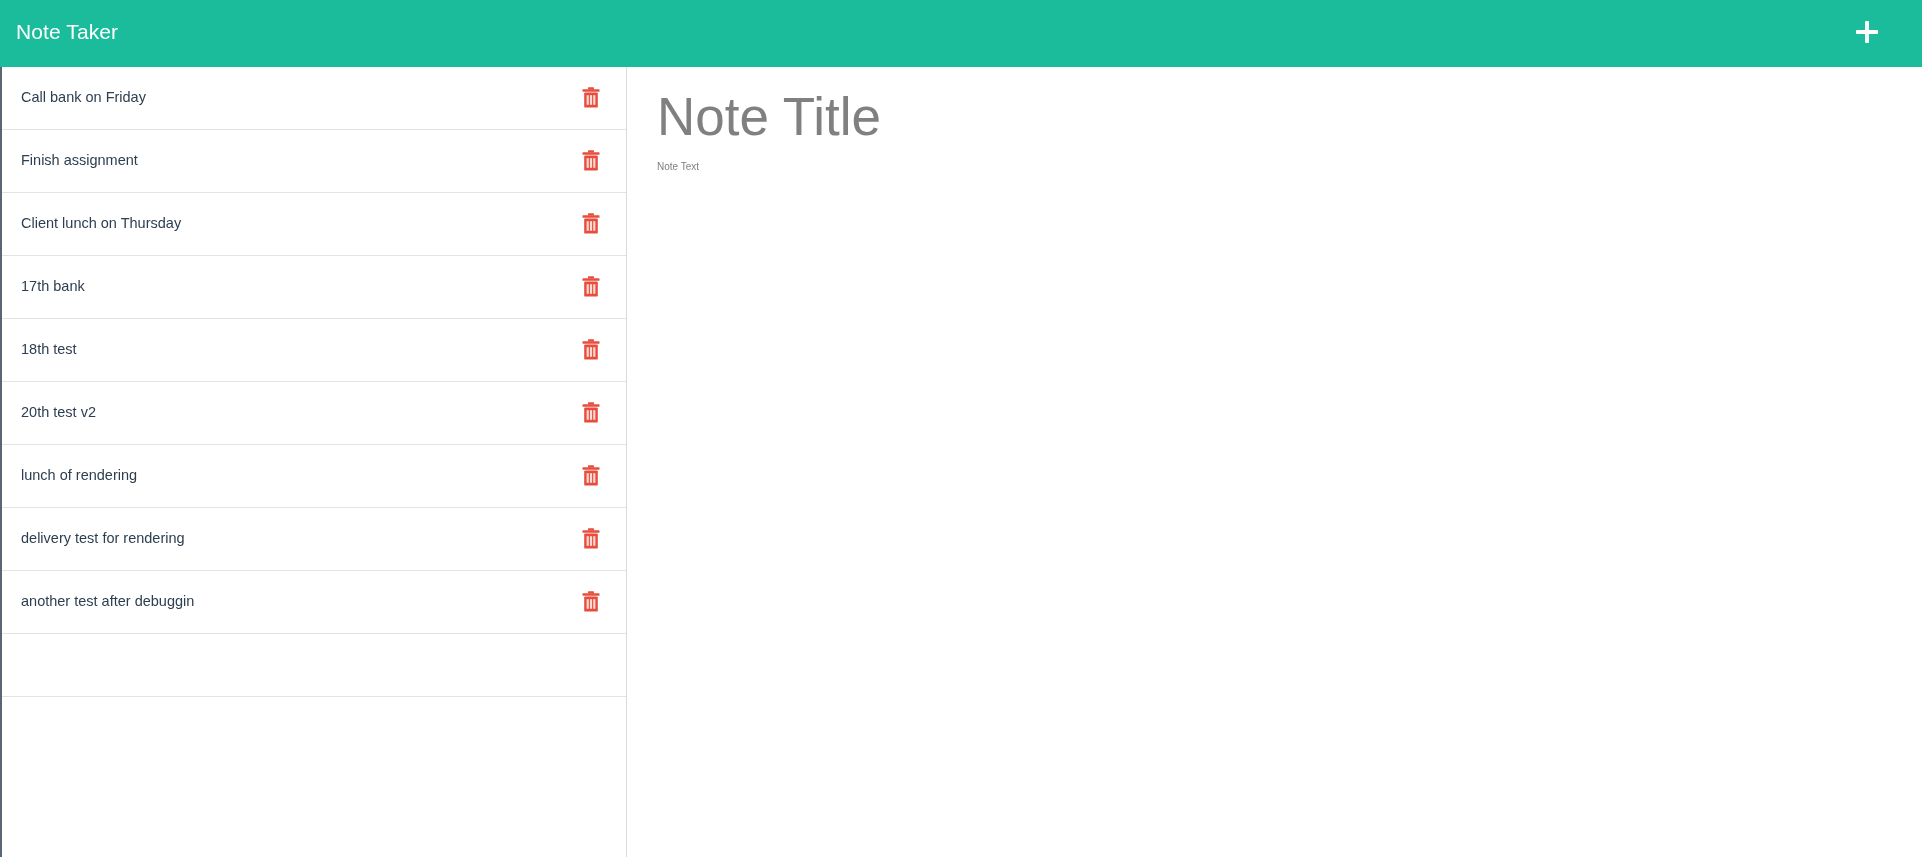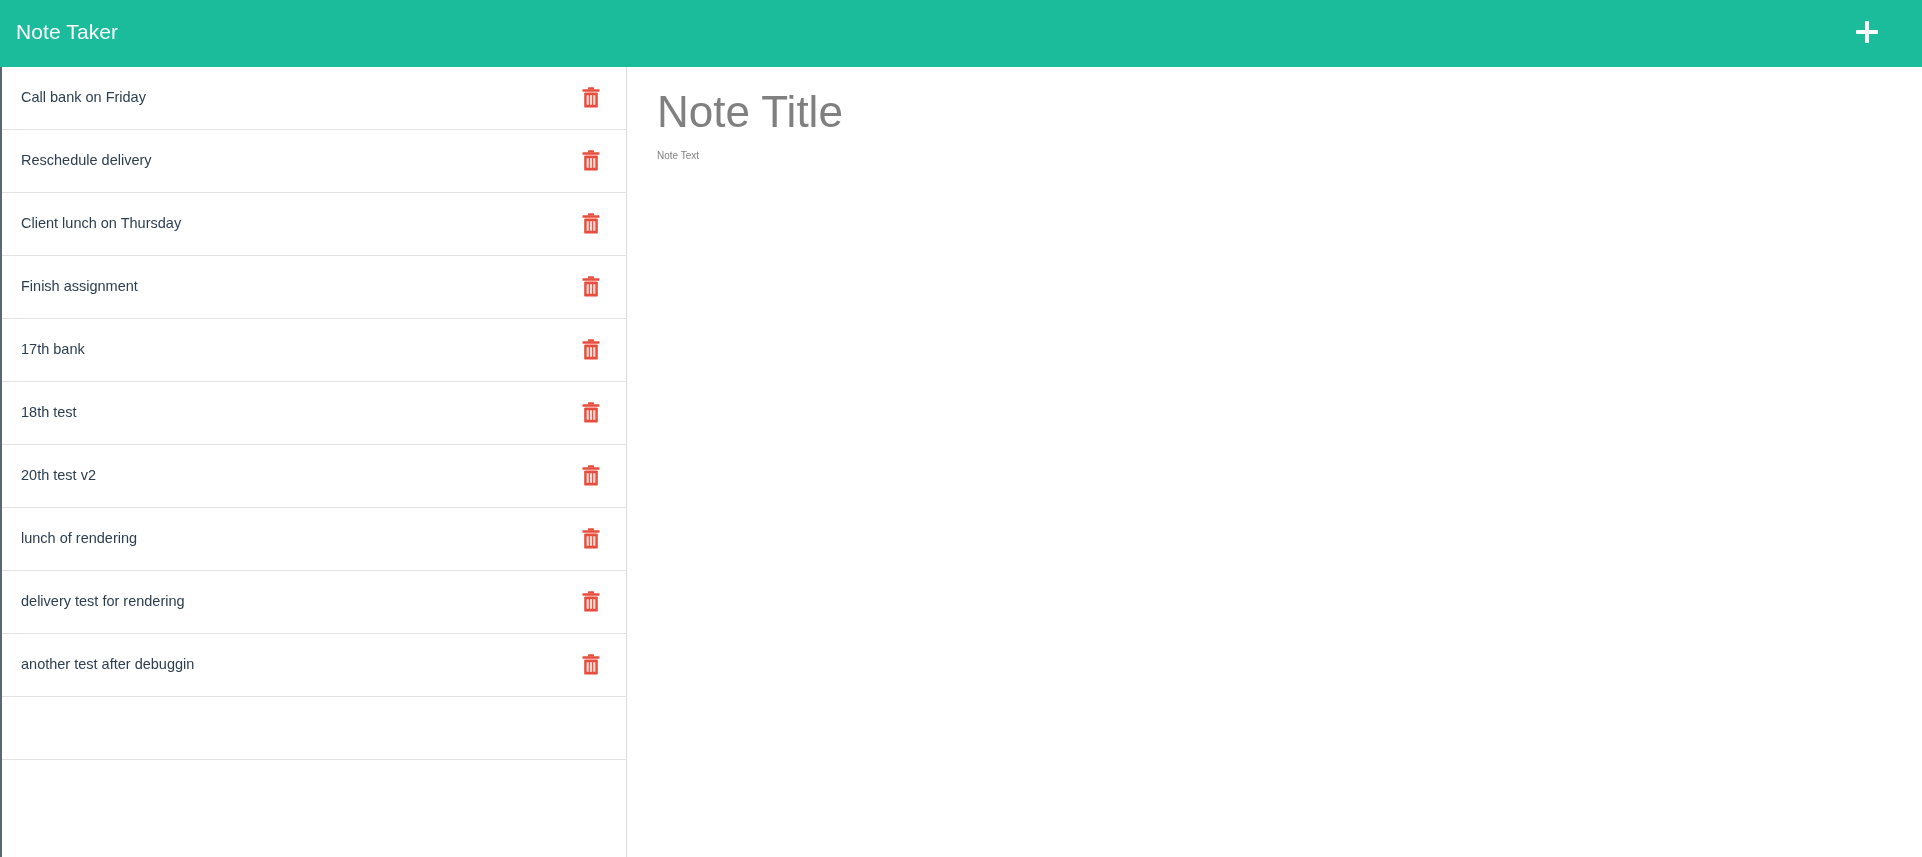--- a/index.html
+++ b/index.html
@@ -154,21 +154,21 @@
     min-width: 0;
     overflow: hidden;
   }
   .note-title-input {
     display: block;
     width: 100%;
     border: 0;
     outline: none;
     background: transparent;
     font-family: "Liberation Sans", sans-serif;
-    font-size: 44px;
+    font-size: 53px;
     font-weight: 300;
     color: #8b5cf6;
     line-height: 1.22;
     padding: 0 0 4px 0;
     margin: 0 0 6px 0;
   }
   .note-title-input::placeholder { color: #808080; opacity: 1; font-weight: 300; }
   .note-text-input {
     display: block;
     width: 100%;
@@ -209,47 +209,34 @@
                 <rect x="1.5" y="2.2" width="17" height="2.6" rx="0.6" fill="#e74c3c"></rect>
                 <rect x="7" y="0.2" width="6" height="2.4" rx="0.6" fill="#e74c3c"></rect>
                 <rect x="3.2" y="5.4" width="13.6" height="15.2" rx="1.2" fill="#e74c3c"></rect>
                 <rect x="5.6" y="8.2" width="2.2" height="9.6" fill="#fdd9d4"></rect>
                 <rect x="8.9" y="8.2" width="2.2" height="9.6" fill="#fdd9d4"></rect>
                 <rect x="12.2" y="8.2" width="2.2" height="9.6" fill="#fdd9d4"></rect>
               </svg>
             </button>
           </li>
           <li class="note-item">
-            <span class="note-item-label">Reschedule delivery</span>
+            <span class="note-item-label">Finish assignment</span>
             <button class="delete-btn">
               <svg width="20" height="22" viewBox="0 0 20 22" aria-hidden="true">
                 <rect x="1.5" y="2.2" width="17" height="2.6" rx="0.6" fill="#e74c3c"></rect>
                 <rect x="7" y="0.2" width="6" height="2.4" rx="0.6" fill="#e74c3c"></rect>
                 <rect x="3.2" y="5.4" width="13.6" height="15.2" rx="1.2" fill="#e74c3c"></rect>
                 <rect x="5.6" y="8.2" width="2.2" height="9.6" fill="#fdd9d4"></rect>
                 <rect x="8.9" y="8.2" width="2.2" height="9.6" fill="#fdd9d4"></rect>
                 <rect x="12.2" y="8.2" width="2.2" height="9.6" fill="#fdd9d4"></rect>
               </svg>
             </button>
           </li>
           <li class="note-item">
             <span class="note-item-label">Client lunch on Thursday</span>
-            <button class="delete-btn">
-              <svg width="20" height="22" viewBox="0 0 20 22" aria-hidden="true">
-                <rect x="1.5" y="2.2" width="17" height="2.6" rx="0.6" fill="#e74c3c"></rect>
-                <rect x="7" y="0.2" width="6" height="2.4" rx="0.6" fill="#e74c3c"></rect>
-                <rect x="3.2" y="5.4" width="13.6" height="15.2" rx="1.2" fill="#e74c3c"></rect>
-                <rect x="5.6" y="8.2" width="2.2" height="9.6" fill="#fdd9d4"></rect>
-                <rect x="8.9" y="8.2" width="2.2" height="9.6" fill="#fdd9d4"></rect>
-                <rect x="12.2" y="8.2" width="2.2" height="9.6" fill="#fdd9d4"></rect>
-              </svg>
-            </button>
-          </li>
-          <li class="note-item">
-            <span class="note-item-label">Finish assignment</span>
             <button class="delete-btn">
               <svg width="20" height="22" viewBox="0 0 20 22" aria-hidden="true">
                 <rect x="1.5" y="2.2" width="17" height="2.6" rx="0.6" fill="#e74c3c"></rect>
                 <rect x="7" y="0.2" width="6" height="2.4" rx="0.6" fill="#e74c3c"></rect>
                 <rect x="3.2" y="5.4" width="13.6" height="15.2" rx="1.2" fill="#e74c3c"></rect>
                 <rect x="5.6" y="8.2" width="2.2" height="9.6" fill="#fdd9d4"></rect>
                 <rect x="8.9" y="8.2" width="2.2" height="9.6" fill="#fdd9d4"></rect>
                 <rect x="12.2" y="8.2" width="2.2" height="9.6" fill="#fdd9d4"></rect>
               </svg>
             </button>

